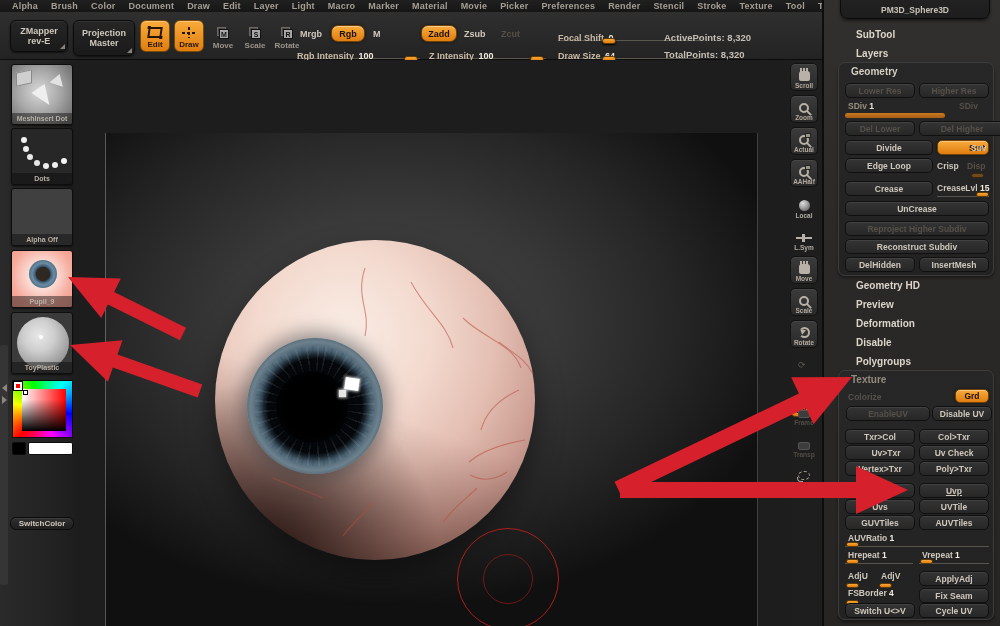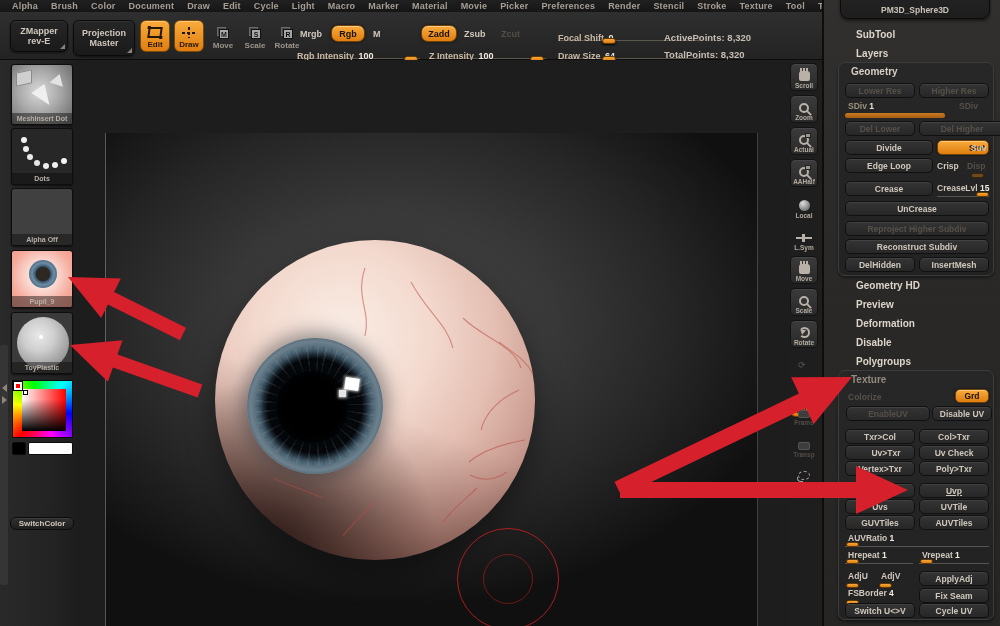--- a/index.html
+++ b/index.html
@@ -181,21 +181,21 @@
 
 <div id="app">
 
   <div id="menubar">
     <span>Alpha</span>
     <span>Brush</span>
     <span>Color</span>
     <span>Document</span>
     <span>Draw</span>
     <span>Edit</span>
-    <span>Cycle</span>
+    <span>Layer</span>
     <span>Light</span>
     <span>Macro</span>
     <span>Marker</span>
     <span>Material</span>
     <span>Movie</span>
     <span>Picker</span>
     <span>Preferences</span>
     <span>Render</span>
     <span>Stencil</span>
     <span>Stroke</span>

